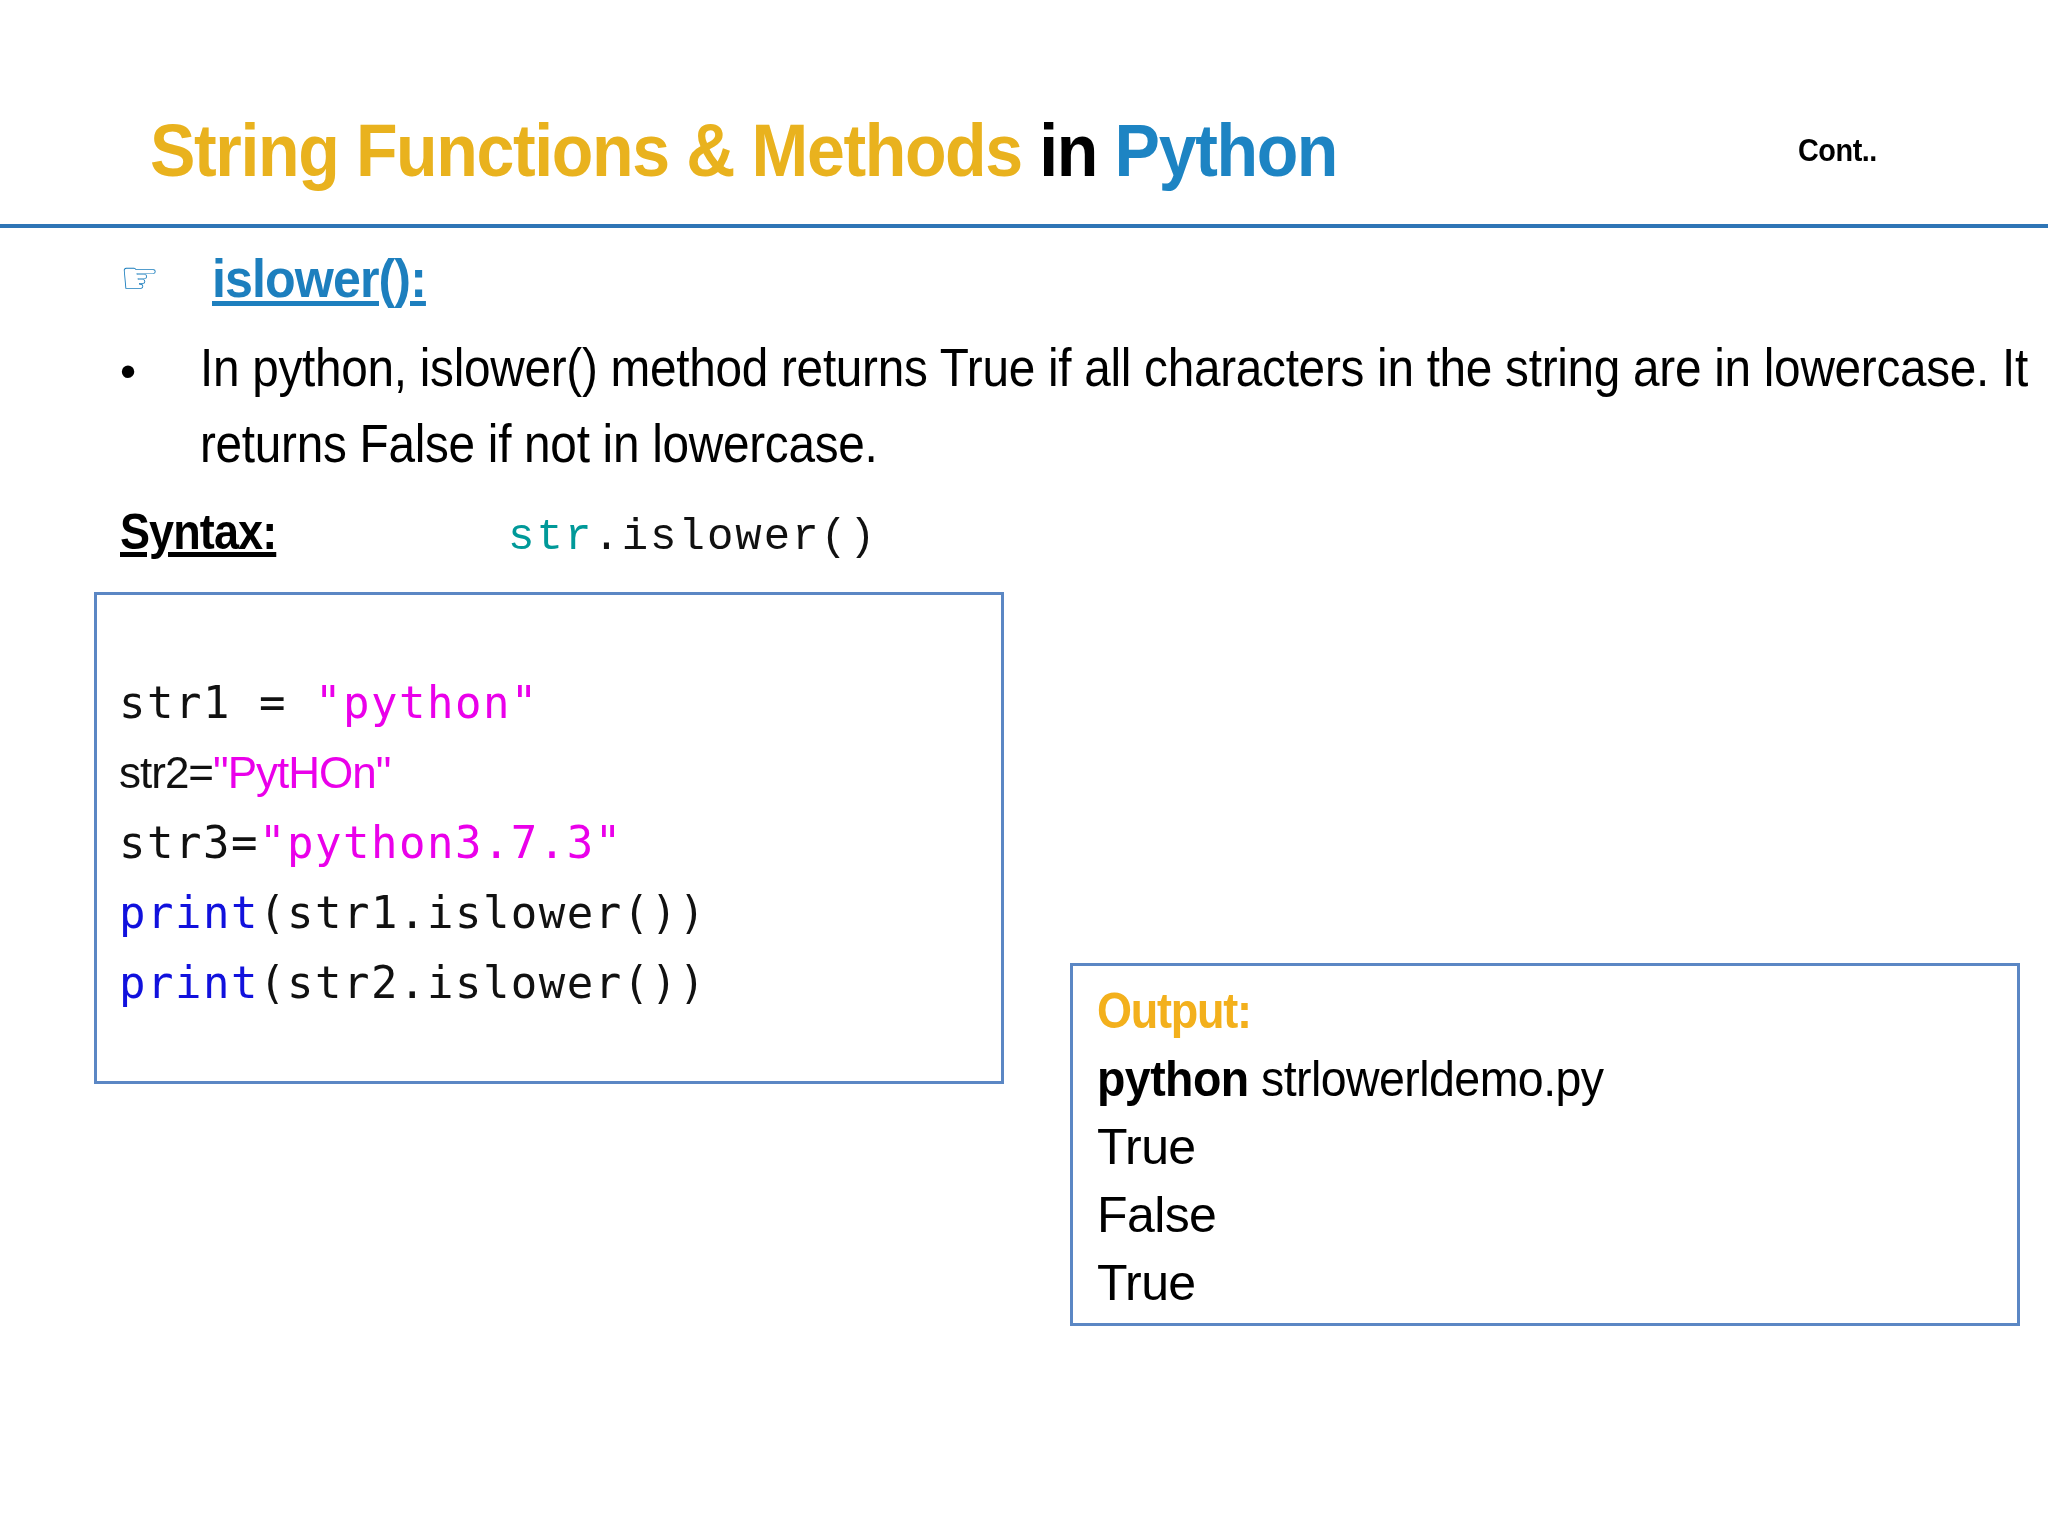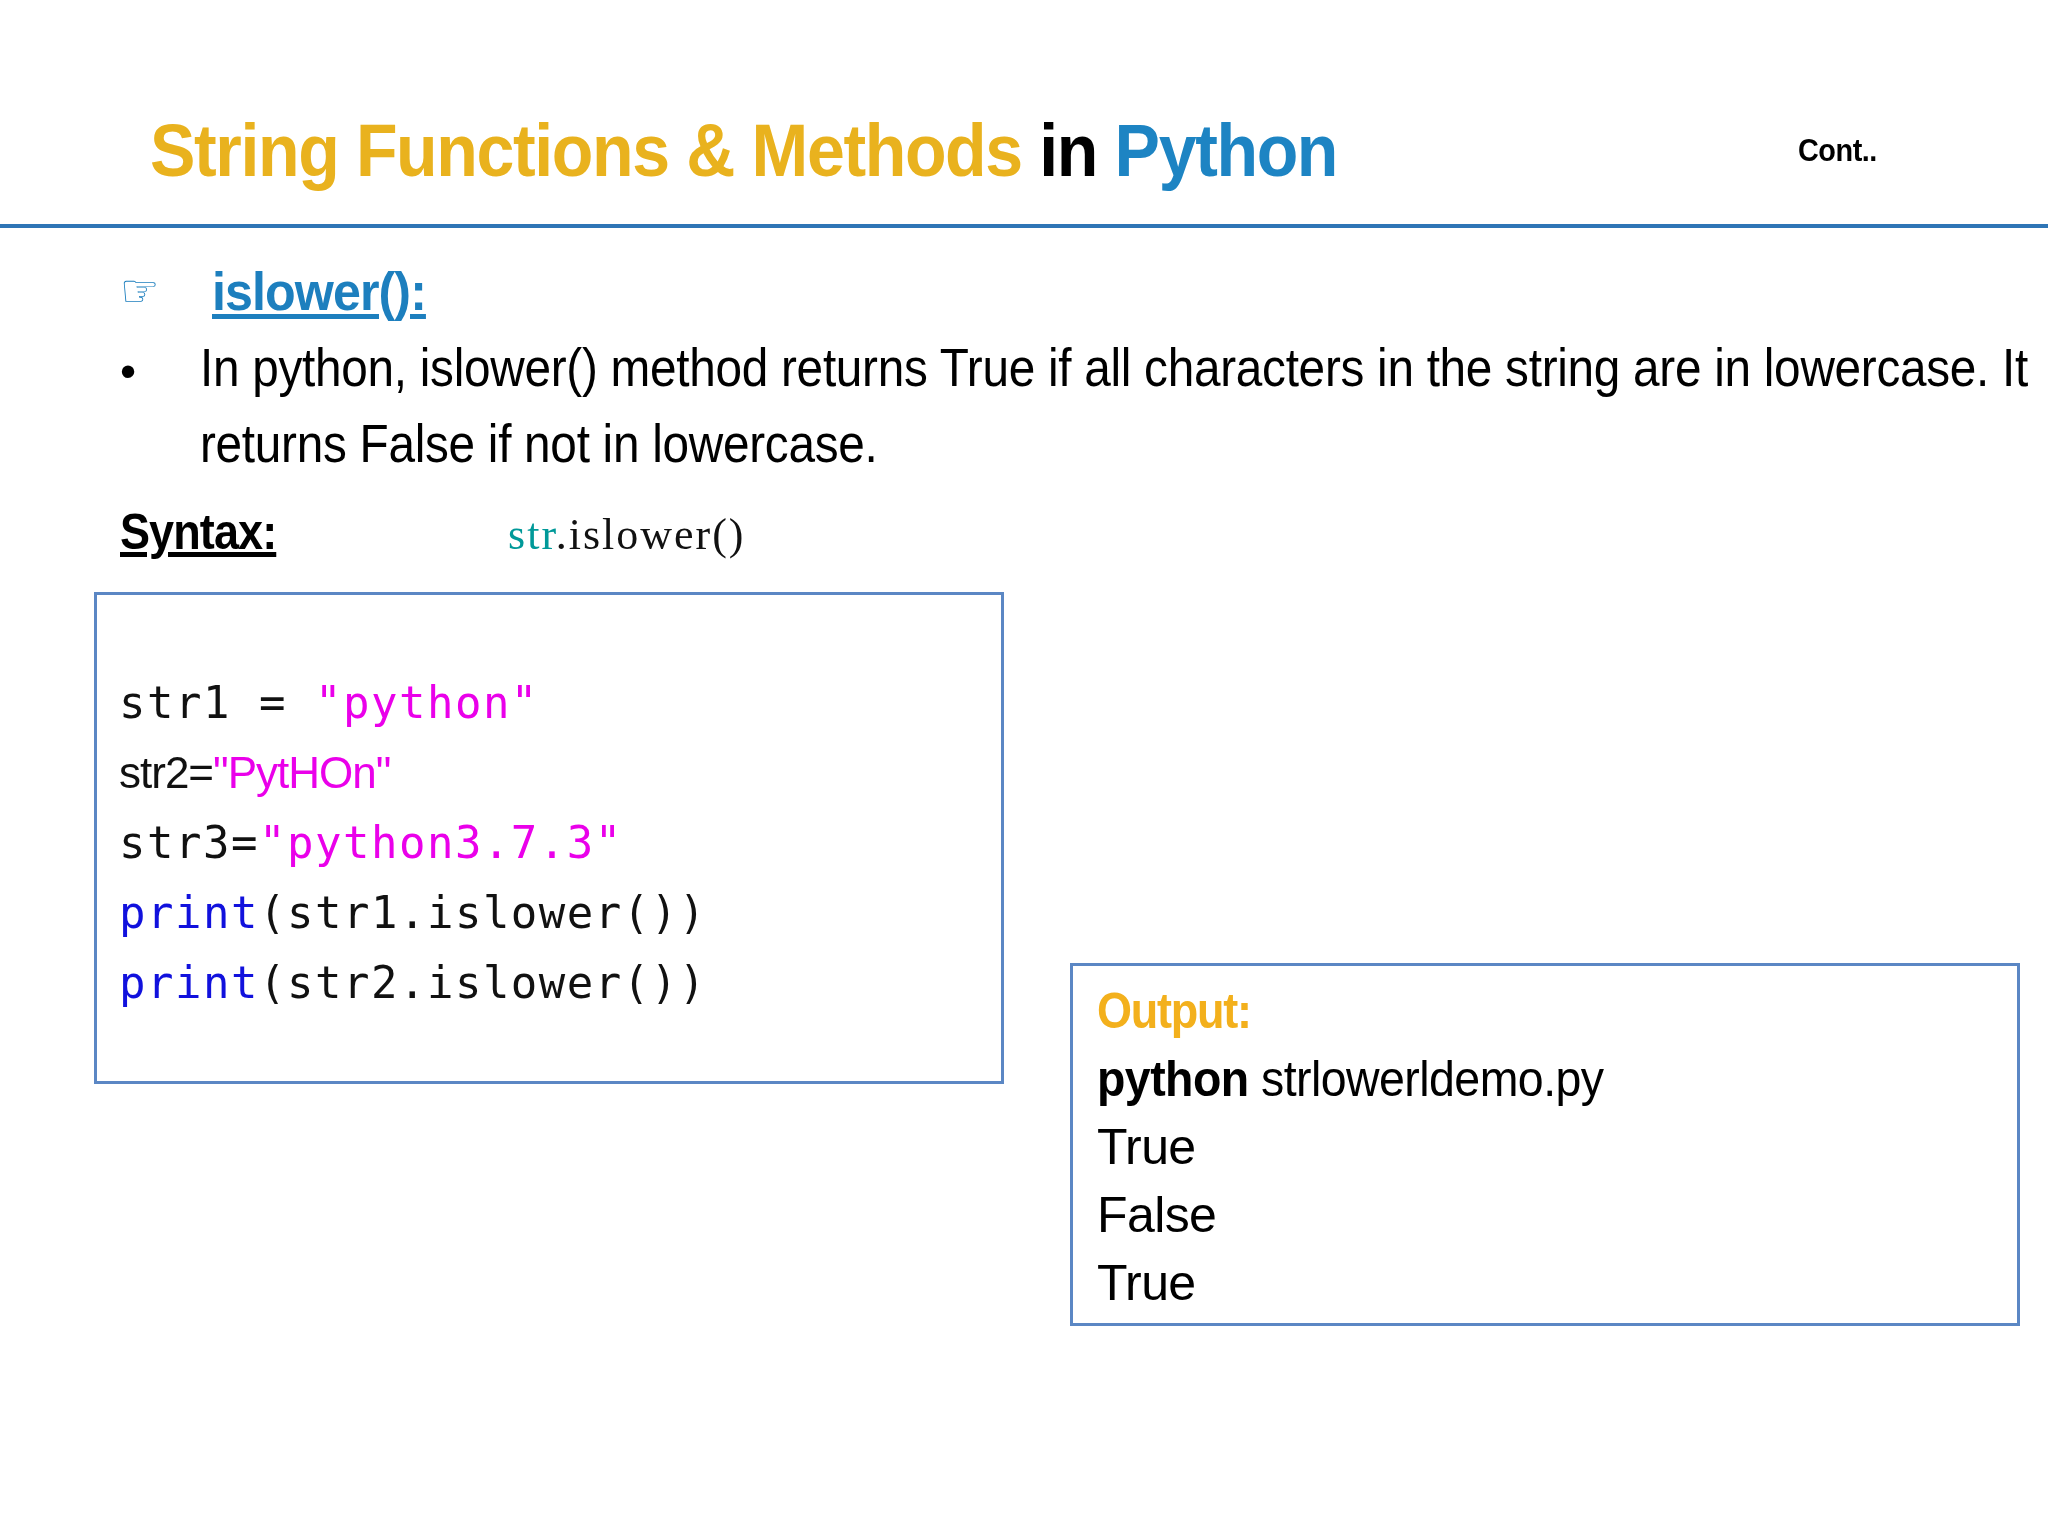--- a/index.html
+++ b/index.html
@@ -59,21 +59,21 @@
     top: 224px;
     width: 2048px;
     height: 4px;
     background: #2E75B6;
   }
 
   
   #heading-row {
     position: absolute;
     left: 120px;
-    top: 258px;
+    top: 245px;
     height: 66px;
     white-space: nowrap;
   }
   #hand-icon {
     display: inline-block;
     font-size: 44px;
     color: #1D7FBE;
     line-height: 66px;
     vertical-align: top;
     font-family: "DejaVu Sans", sans-serif;
@@ -135,21 +135,21 @@
     text-decoration: underline;
     text-underline-offset: 3px;
     line-height: 74px;
     letter-spacing: -1px;
     transform: scaleX(0.9);
     transform-origin: left center;
   }
   #syntax-code {
     display: inline-block;
     margin-left: 210px;
-    font-family: Liberation Serif, serif;
+    font-family: Liberation Mono, monospace;
     font-size: 44px;
     line-height: 74px;
     letter-spacing: 2px;
   }
   .c-teal   { color: #009999; }
   .c-black  { color: #111111; }
 
   
   #example-box {
     position: absolute;

